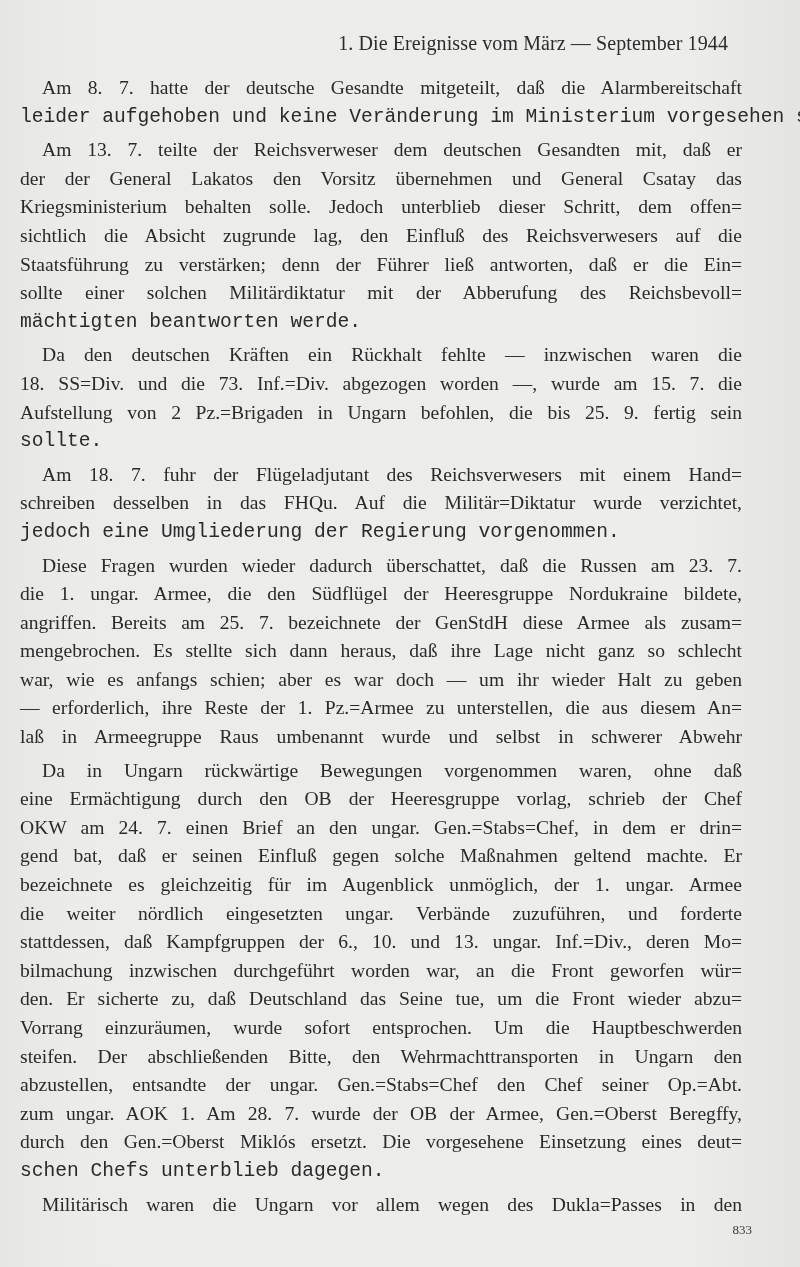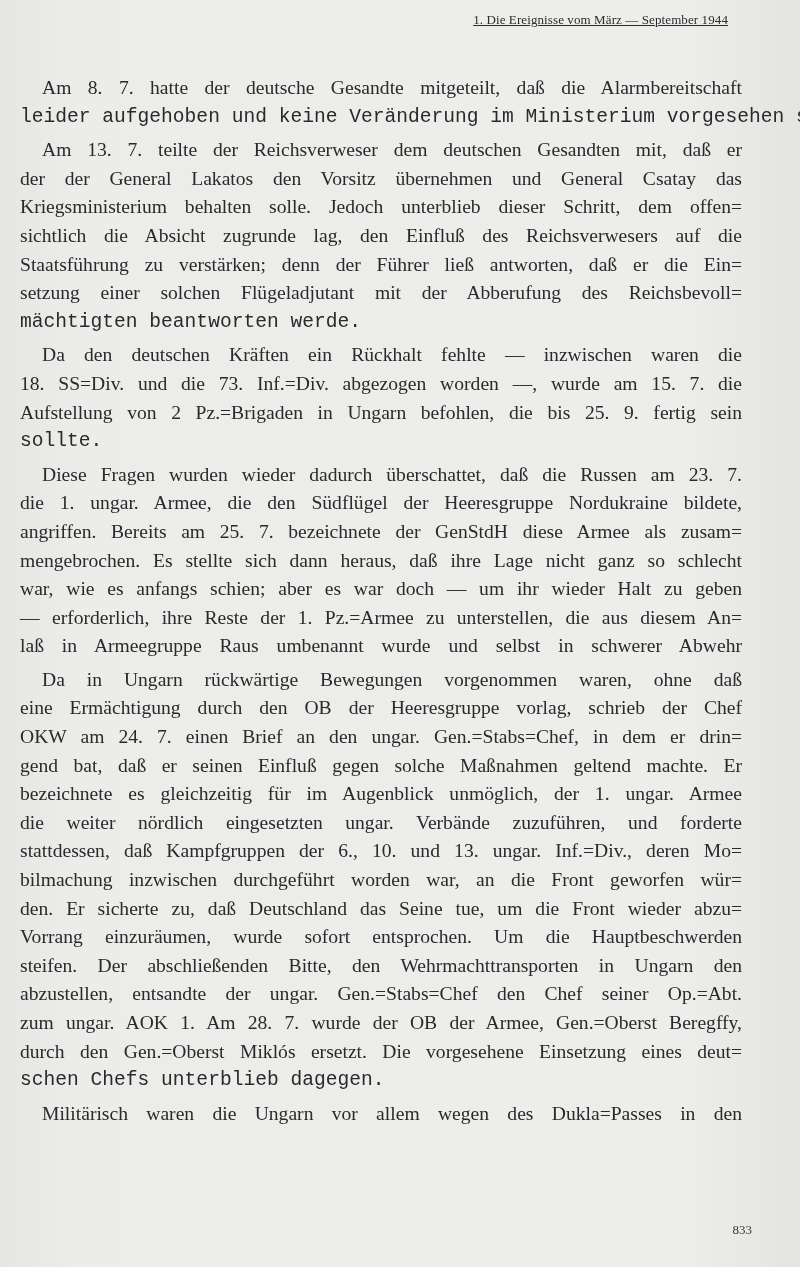--- a/index.html
+++ b/index.html
@@ -8,24 +8,23 @@
     background: #ebebea;
     position: relative; overflow: hidden;
     font-family: "Liberation Serif", "DejaVu Serif", serif;
     color: #2a2a2a;
   }
   .page {
     position: absolute; left: 0; top: 0; width: 800px; height: 1267px;
     background: linear-gradient(90deg, #e6e6e4 0%, #ececea 10%, #ededeb 85%, #e4e4e2 100%);
   }
   .running-head {
-    position: absolute; top: 12px; right: 72px;
-    font-size: 13px; letter-spacing: 0.1px; white-space: nowrap;
+    position: absolute; top: 32px; right: 72px;
+    font-size: 20px; letter-spacing: 0.1px; white-space: nowrap;
     color: #2c2c2c;
-    text-decoration: underline;
   }
   .body-text {
     position: absolute; left: 20px; top: 74px; width: 722px;
     font-size: 19.6px; line-height: 28.6px;
   }
   .para { margin: 0 0 5px 0; }
   .line {
     display: block; white-space: nowrap;
     text-align: justify; text-align-last: justify;
     height: 28.6px;
@@ -49,31 +48,36 @@
       <span class="line first">Am 8. 7. hatte der deutsche Gesandte mitgeteilt, daß die Alarmbereitschaft</span>
       <span class="line last">leider aufgehoben und keine Veränderung im Ministerium vorgesehen sei.</span>
     </div>
 
     <div class="para">
       <span class="line first">Am 13. 7. teilte der Reichsverweser dem deutschen Gesandten mit, daß er</span>
       <span class="line">der der General Lakatos den Vorsitz übernehmen und General Csatay das</span>
       <span class="line">Kriegsministerium behalten solle. Jedoch unterblieb dieser Schritt, dem offen=</span>
       <span class="line">sichtlich die Absicht zugrunde lag, den Einfluß des Reichsverwesers auf die</span>
       <span class="line">Staatsführung zu verstärken; denn der Führer ließ antworten, daß er die Ein=</span>
-      <span class="line">setzung einer solchen Flügeladjutant mit der Abberufung des Reichsbevoll=</span>
+      <span class="line">sollte einer solchen Militärdiktatur mit der Abberufung des Reichsbevoll=</span>
       <span class="line last">mächtigten beantworten werde.</span>
     </div>
 
     <div class="para">
       <span class="line first">Da den deutschen Kräften ein Rückhalt fehlte — inzwischen waren die</span>
       <span class="line">18. SS=Div. und die 73. Inf.=Div. abgezogen worden —, wurde am 15. 7. die</span>
       <span class="line">Aufstellung von 2 Pz.=Brigaden in Ungarn befohlen, die bis 25. 9. fertig sein</span>
       <span class="line last">sollte.</span>
     </div>
 
+    <div class="para">
+      <span class="line first">Am 18. 7. fuhr der Flügeladjutant des Reichsverwesers mit einem Hand=</span>
+      <span class="line">schreiben desselben in das FHQu. Auf die Militär=Diktatur wurde verzichtet,</span>
+      <span class="line last">jedoch eine Umgliederung der Regierung vorgenommen.</span>
+    </div>
 
     <div class="para">
       <span class="line first">Diese Fragen wurden wieder dadurch überschattet, daß die Russen am 23. 7.</span>
       <span class="line">die 1. ungar. Armee, die den Südflügel der Heeresgruppe Nordukraine bildete,</span>
       <span class="line">angriffen. Bereits am 25. 7. bezeichnete der GenStdH diese Armee als zusam=</span>
       <span class="line">mengebrochen. Es stellte sich dann heraus, daß ihre Lage nicht ganz so schlecht</span>
       <span class="line">war, wie es anfangs schien; aber es war doch — um ihr wieder Halt zu geben</span>
       <span class="line">— erforderlich, ihre Reste der 1. Pz.=Armee zu unterstellen, die aus diesem An=</span>
       <span class="line">laß in Armeegruppe Raus umbenannt wurde und selbst in schwerer Abwehr</span>
     </div>

